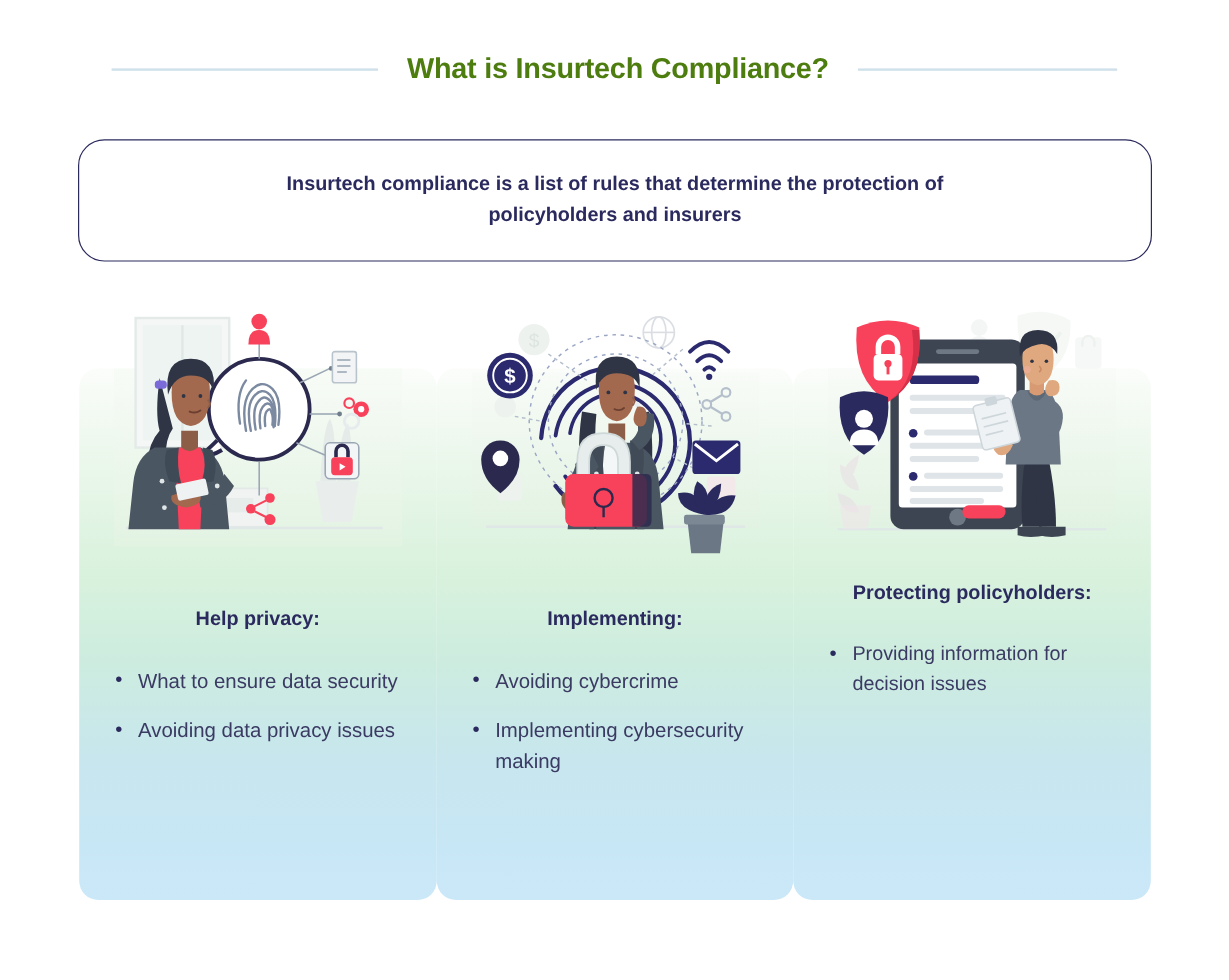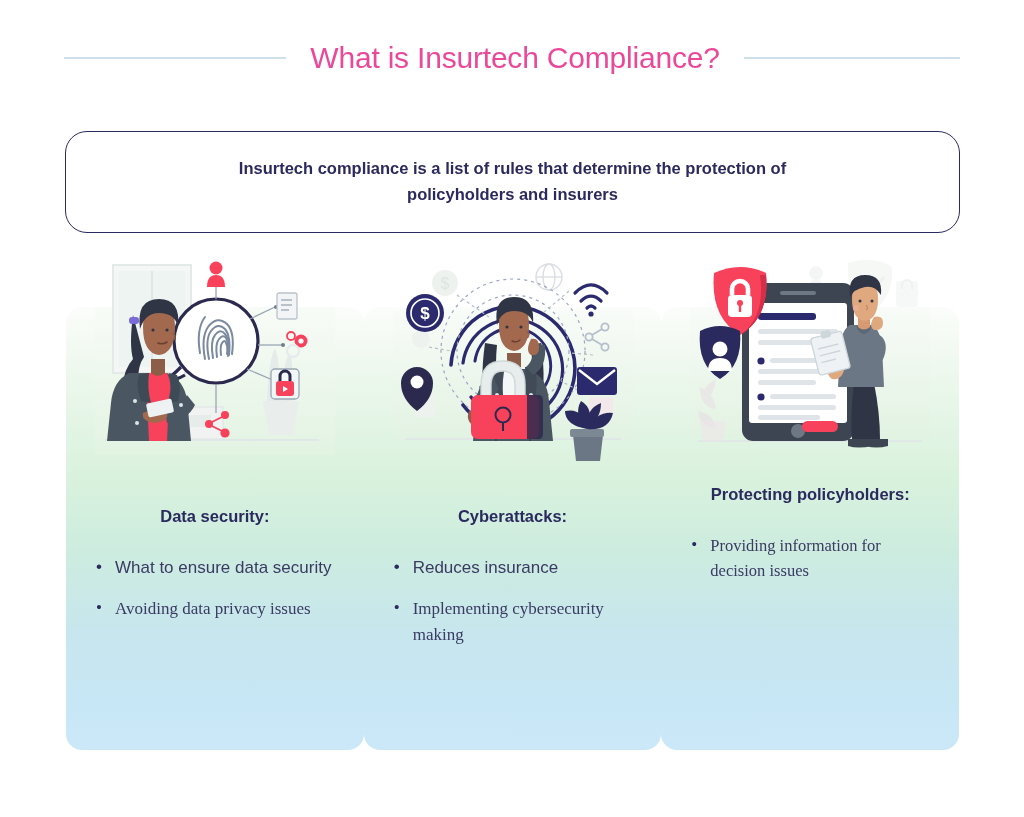--- a/index.html
+++ b/index.html
@@ -15,33 +15,32 @@
     background: #ffffff;
   }
 
   
   .header { position: absolute; top: 34px; left: 0; width: 1024px; height: 48px;
             display: flex; align-items: center; justify-content: center; }
   .rule { height: 2px; background: #cfe0ea; flex: 0 0 auto; }
   .rule.left  { width: 222px; margin-right: 24px; }
   .rule.right { width: 216px; margin-left: 24px; }
   .page-title {
-    font-size: 30px; font-weight: 400; color: #ec4899;
+    font-size: 24px; font-weight: 700; color: #4d7c0f;
     letter-spacing: -0.2px; white-space: nowrap;
   }
 
   
   .def-box {
     position: absolute; left: 65px; top: 116px;
     width: 895px; height: 102px;
     border: 1.6px solid #2b2a5e;
     border-radius: 22px;
     display: flex; align-items: center; justify-content: center;
     background: #fff;
-    margin-top: 15px;
   }
   .def-text {
     font-size: 16.5px; font-weight: 700; color: #2b2a5e;
     text-align: center; line-height: 1.55; max-width: 610px;
   }
 
   
   .cards { position: absolute; left: 66px; top: 307px; width: 893px; height: 443px;
            display: flex; gap: 0; }
   .card {
@@ -69,21 +68,21 @@
   .card-heading {
     font-size: 16.5px; font-weight: 700; color: #2b2a5e;
     text-align: center; line-height: 1.6; margin-bottom: 26px;
   }
   .bullets { list-style: none; }
   .bullets li {
     position: relative;
     font-size: 17px; color: #3a3a63; line-height: 1.52;
     padding-left: 21px; margin-bottom: 15px;
   }
-  .bullets li:last-child { margin-bottom: 0; font-family: Liberation Serif, serif; }
+  .bullets li:last-child { margin-bottom: 0; }
   .bullets li::before {
     content: "\2022";
     position: absolute; left: 2px; top: -1px;
     color: #2b2a5e; font-size: 17px;
   }
   .card-3 .card-body { top: 174px; }
   .card-3 .bullets li { font-size: 16.5px; }
 </style>
 </head>
 <body>
@@ -217,21 +216,21 @@
             <path d="M48 158 q12 -6 24 0 q2 8 -12 10 q-14 -2 -12 -10 z" fill="#a3694f"></path>
             <rect x="52" y="146" width="26" height="14" rx="2" fill="#eef2f3" transform="rotate(-12 65 153)"></rect>
 
             <circle cx="40" cy="146" r="2" fill="#dfe6e8"></circle>
             <circle cx="42" cy="168" r="2" fill="#dfe6e8"></circle>
             <circle cx="86" cy="150" r="2" fill="#dfe6e8"></circle>
           </g>
         </svg>
       </div>
       <div class="card-body">
-        <div class="card-heading">Data security:</div>
+        <div class="card-heading">Help privacy:</div>
         <ul class="bullets">
           <li>What to ensure data security</li>
           <li>Avoiding data privacy issues</li>
         </ul>
       </div>
     </div>
 
     <div class="card card-2">
       <div class="illus">
         <svg width="240" height="225" viewBox="0 0 240 225">
@@ -355,23 +354,23 @@
             <rect x="78" y="140" width="68" height="44" rx="7" fill="#f8415a"></rect>
             <path d="M134 140 h12 q4 0 4 6 v32 q0 6 -4 6 h-12 z" fill="#2b2a4e" opacity="0.85"></path>
             <g transform="translate(100,150)">
               <circle cx="10" cy="10" r="7.5" fill="none" stroke="#2b2a4e" stroke-width="2"></circle>
               <line x1="10" y1="17" x2="10" y2="26" stroke="#2b2a4e" stroke-width="2"></line>
             </g>
           </g>
         </svg>
       </div>
       <div class="card-body">
-        <div class="card-heading">Cyberattacks:</div>
+        <div class="card-heading">Implementing:</div>
         <ul class="bullets">
-          <li>Reduces insurance</li>
+          <li>Avoiding cybercrime</li>
           <li>Implementing cybersecurity making</li>
         </ul>
       </div>
     </div>
 
     <div class="card card-3">
       <div class="illus">
         <svg width="240" height="225" viewBox="0 0 240 225">
           <defs>
             <linearGradient id="wallg3" x1="0" y1="0" x2="0" y2="1">

